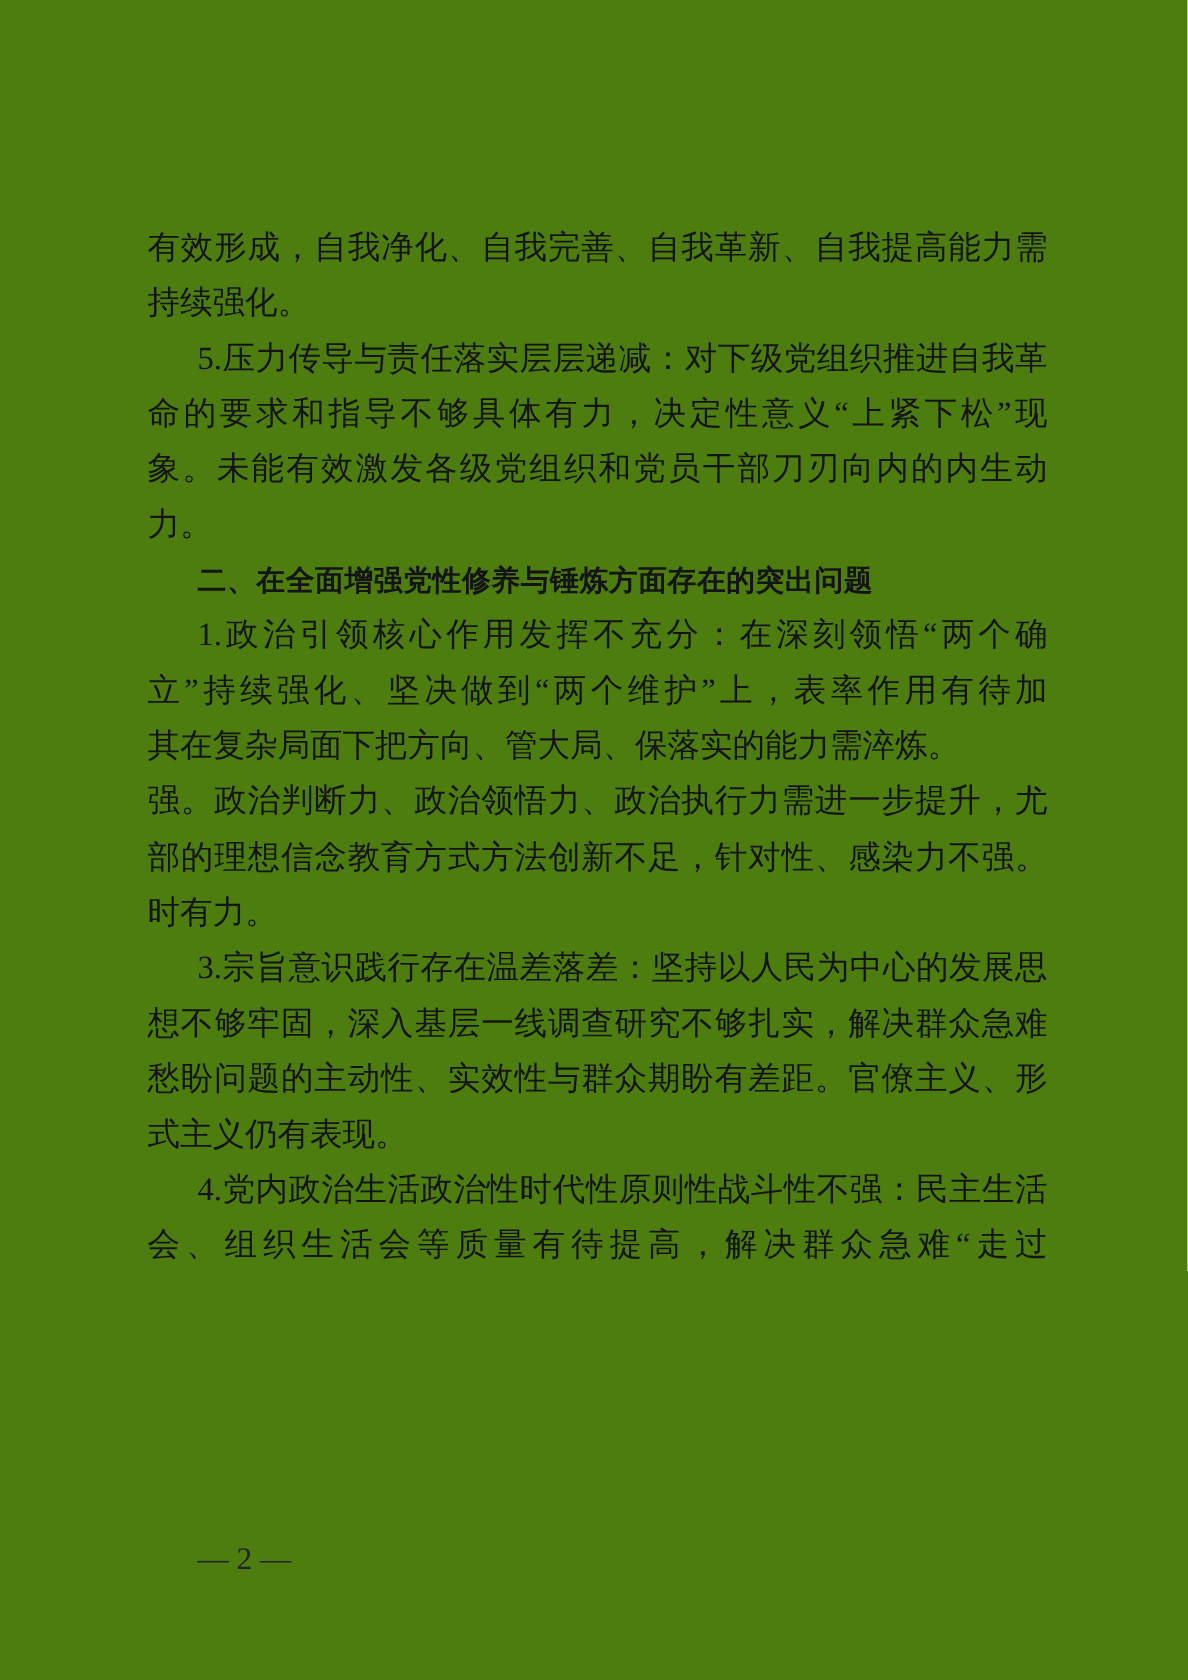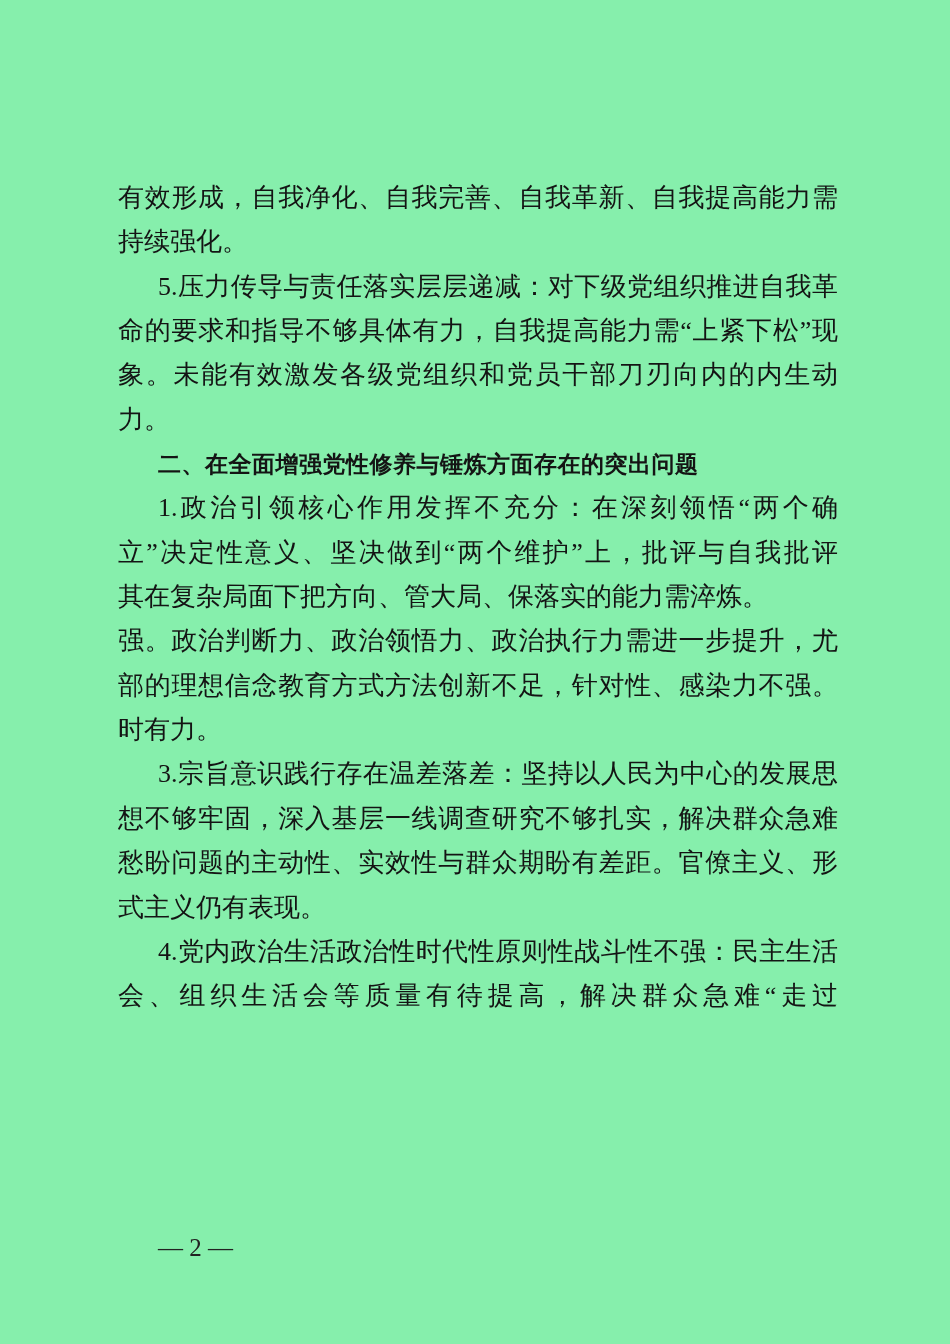--- a/index.html
+++ b/index.html
@@ -4,21 +4,21 @@
 <style>
   html, body {
     margin: 0;
     padding: 0;
     background: #ffffff;
   }
   .page {
     position: relative;
     width: 950px;
     height: 1344px;
-    background: #86efac;
+    background: #4d7c0f;
     overflow: hidden;
     font-family: "Liberation Serif", "DejaVu Serif", serif;
     color: #141414;
   }
   .doc-body {
     position: absolute;
     left: 118px;
     top: 176px;
     width: 720px;
     font-size: 26px;
@@ -62,30 +62,30 @@
 
 <div class="page">
 
   <div class="doc-body">
       <div class="block paragraph">
         <div class="line fill">有效形成，自我净化、自我完善、自我革新、自我提高能力需</div>
         <div class="line">持续强化。</div>
       </div>
       <div class="block paragraph">
         <div class="line indent fill">5.压力传导与责任落实层层递减：对下级党组织推进自我革</div>
-        <div class="line fill">命的要求和指导不够具体有力，自我提高能力需“上紧下松”现</div>
+        <div class="line fill">命的要求和指导不够具体有力，决定性意义“上紧下松”现</div>
         <div class="line fill">象。未能有效激发各级党组织和党员干部刀刃向内的内生动</div>
         <div class="line">力。</div>
       </div>
       <div class="block heading">
         <div class="line indent">二、在全面增强党性修养与锤炼方面存在的突出问题</div>
       </div>
       <div class="block paragraph">
         <div class="line indent fill">1.政治引领核心作用发挥不充分：在深刻领悟“两个确</div>
-        <div class="line fill">立”决定性意义、坚决做到“两个维护”上，批评与自我批评</div>
+        <div class="line fill">立”持续强化、坚决做到“两个维护”上，表率作用有待加</div>
         <div class="line">其在复杂局面下把方向、管大局、保落实的能力需淬炼。</div>
         <div class="line fill">强。政治判断力、政治领悟力、政治执行力需进一步提升，尤</div>
       </div>
       <div class="block paragraph">
         <div class="line fill">部的理想信念教育方式方法创新不足，针对性、感染力不强。</div>
         <div class="line">时有力。</div>
       </div>
       <div class="block paragraph">
         <div class="line indent fill">3.宗旨意识践行存在温差落差：坚持以人民为中心的发展思</div>
         <div class="line fill">想不够牢固，深入基层一线调查研究不够扎实，解决群众急难</div>

